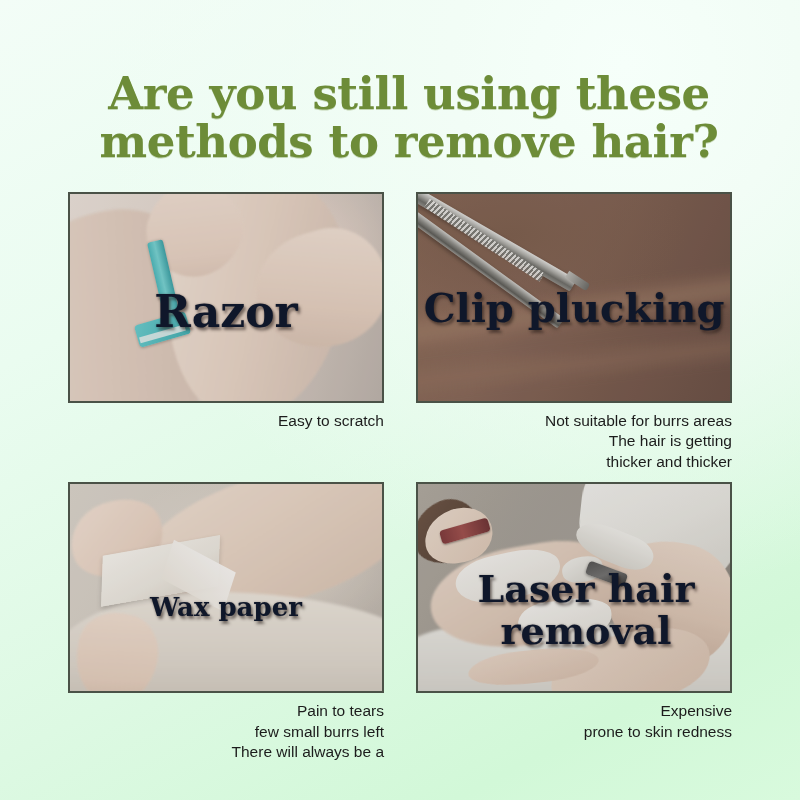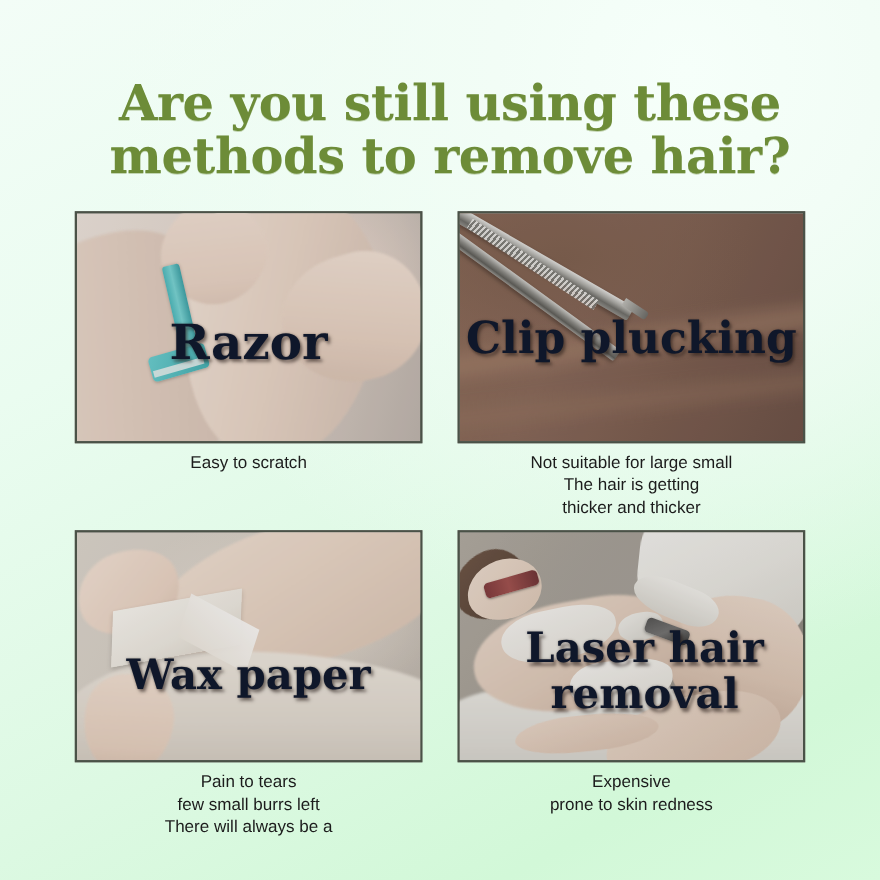--- a/index.html
+++ b/index.html
@@ -90,21 +90,21 @@
   }
 
   .caption {
     margin-top: 8px;
     text-align: center;
     font-family: "Liberation Sans", sans-serif;
     font-size: 15.5px;
     line-height: 1.32;
     color: #1c1c1c;
   }
-  .caption span { display: block; }
+  .caption span { display: block; text-align: right; }
 
   
   .sc-razor {
     background:
       radial-gradient(ellipse 60% 70% at 72% 30%, #f2ded3 0%, rgba(242,222,211,0) 62%),
       linear-gradient(105deg, #efe7e1 0%, #e9ded6 28%, #ded2ca 55%, #cdc3bc 80%, #bdb4ae 100%);
   }
   .sc-razor .leg-a {
     position: absolute;
     left: -16%; top: 8%;
@@ -472,38 +472,38 @@
           <div class="tw-grip"></div>
           <div class="tw-tip"></div>
           <div class="veil"></div>
         </div>
         <div class="label" style="top:92px; font-size:40px; line-height:1.08;">
           <span>Clip</span>
           <span>plucking</span>
         </div>
       </div>
       <div class="caption">
-        <span>Not suitable for large small</span>
+        <span>Not suitable for burrs areas</span>
         <span>The hair is getting</span>
         <span>thicker and thicker</span>
       </div>
     </div>
 
     <div class="cell">
       <div class="photo">
         <div class="scene sc-wax">
           <div class="leg-big"></div>
           <div class="cloth"></div>
           <div class="hand-l"></div>
           <div class="strip"></div>
           <div class="strip2"></div>
           <div class="hand-b"></div>
           <div class="veil"></div>
         </div>
-        <div class="label" style="top:110px; font-size:38px;">
+        <div class="label" style="top:110px; font-size:26px;">
           <span>Wax paper</span>
         </div>
       </div>
       <div class="caption">
         <span>Pain to tears</span>
         <span>few small burrs left</span>
         <span>There will always be a</span>
       </div>
     </div>
 

